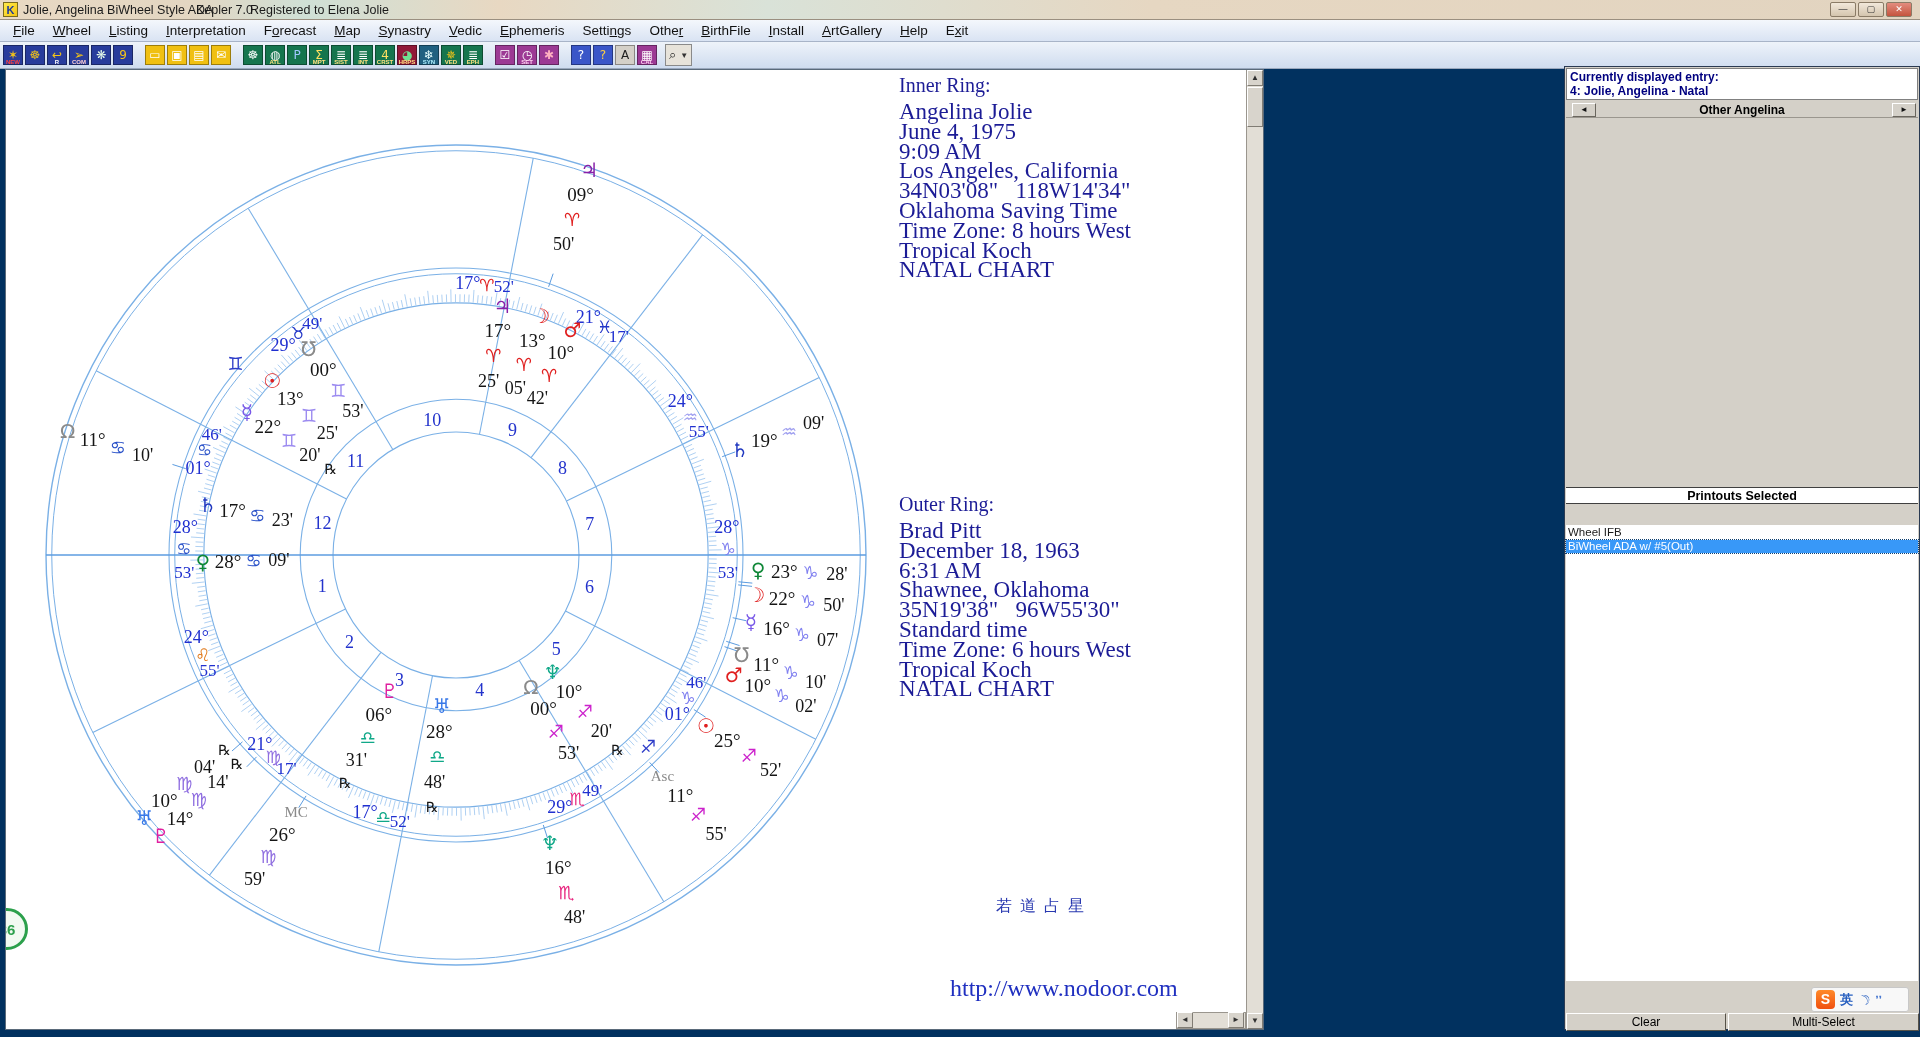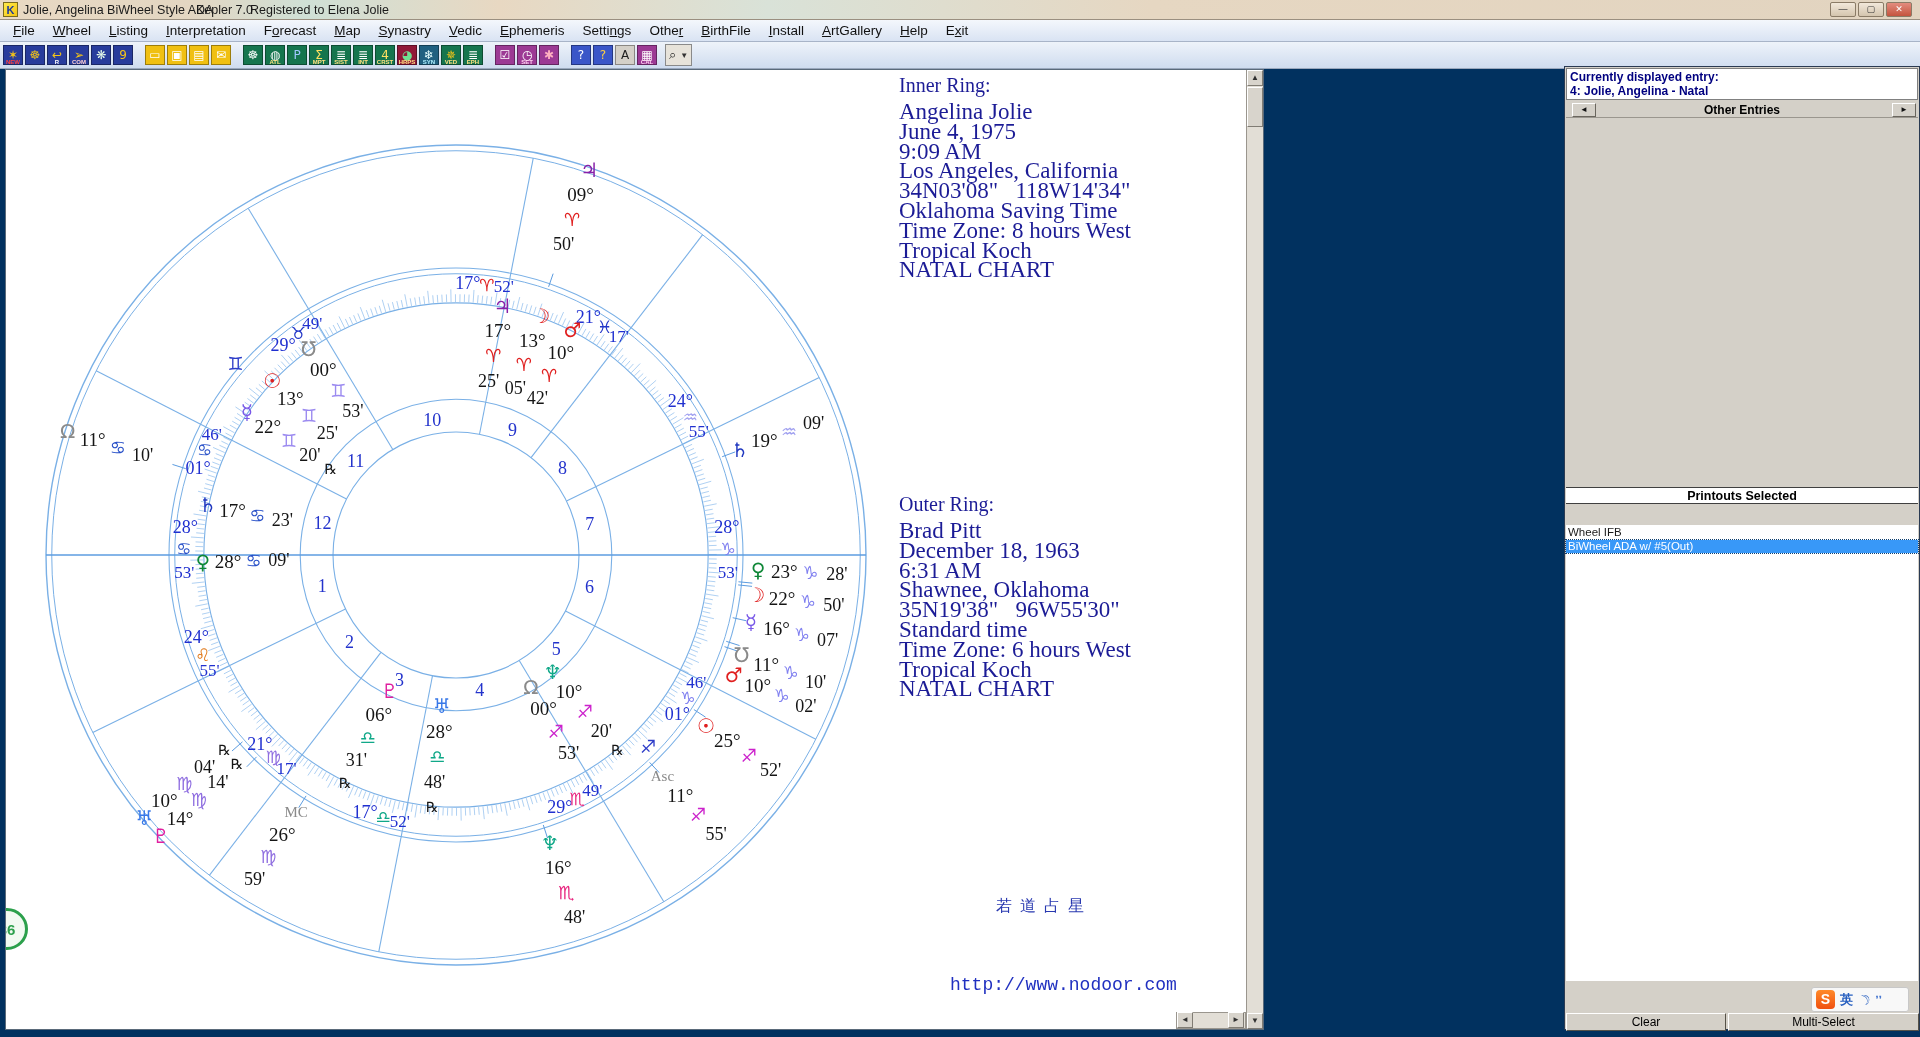--- a/index.html
+++ b/index.html
@@ -40,22 +40,22 @@
   #chart-window { position:absolute; left:5px; top:69px; width:1259px; height:961px;
                   background:#ffffff; border:1px solid #5a6a7a; overflow:hidden; }
   #wheel { position:absolute; left:0; top:0; }
   .info { position:absolute; color:#1c1c96; font-family:"Liberation Serif", serif; }
   .info-head { font-size:20px; margin-bottom:5px; }
   .info-line { font-size:23px; line-height:19.8px; white-space:pre;font-family:Liberation Serif, serif; }
   #inner-info { left:893px; top:4px; }
   #outer-info { left:893px; top:423px; }
   #watermark { position:absolute; left:990px; top:826px; font-family:"Liberation Serif",serif;
                font-size:16px; color:#2838b0; letter-spacing:8px; }
-  #site-url { position:absolute; left:944px; top:905px; font-family:Liberation Mono, monospace;
-              font-size:18px; color:#2030c0; }
+  #site-url { position:absolute; left:944px; top:905px; font-family:Liberation Serif, serif;
+              font-size:24px; color:#2030c0; }
   #badge36 { position:absolute; left:-20px; top:838px; width:42px; height:42px; border-radius:50%;
              border:3px solid #2ca04c; background:#f2faf2; color:#2ca04c; font-weight:bold;
              font-size:15px; display:flex; align-items:center; justify-content:center; }
   
   #vscroll { position:absolute; right:0; top:0; width:17px; height:959px; background:#e2ded6; border-left:1px solid #9a968e; }
   .sb-btn { position:absolute; left:0; width:16px; height:16px; background:#d8d4cc;
             border:1px solid; border-color:#fff #807c74 #807c74 #fff; font-size:8px; color:#303030;
             text-align:center; line-height:14px; }
   #vthumb { position:absolute; left:0; top:17px; width:16px; height:40px; background:#d8d4cc;
             border:1px solid; border-color:#fff #807c74 #807c74 #fff; }
@@ -770,21 +770,21 @@
   </div>
 </div>
 
 <div id="right-panel">
   <div id="current-box">
     <div>Currently displayed entry:</div>
     <div>4: Jolie, Angelina - Natal</div>
   </div>
   <div id="entries-header">
     <div class="arrow-btn" style="left:6px">◄</div>
-    <div class="hdr-title">Other Entries</div>
+    <div class="hdr-title">Other Angelina</div>
     <div class="arrow-btn" style="right:2px">►</div>
   </div>
   <div id="printouts-header">Printouts Selected</div>
   <div id="printouts-list">
       <div class="printout-item">Wheel IFB</div>
       <div class="printout-item selected">BiWheel ADA w/ #5(Out)</div>
     </div>
 
   <div id="ime-bar">
     <div id="sogou-logo">S</div>

